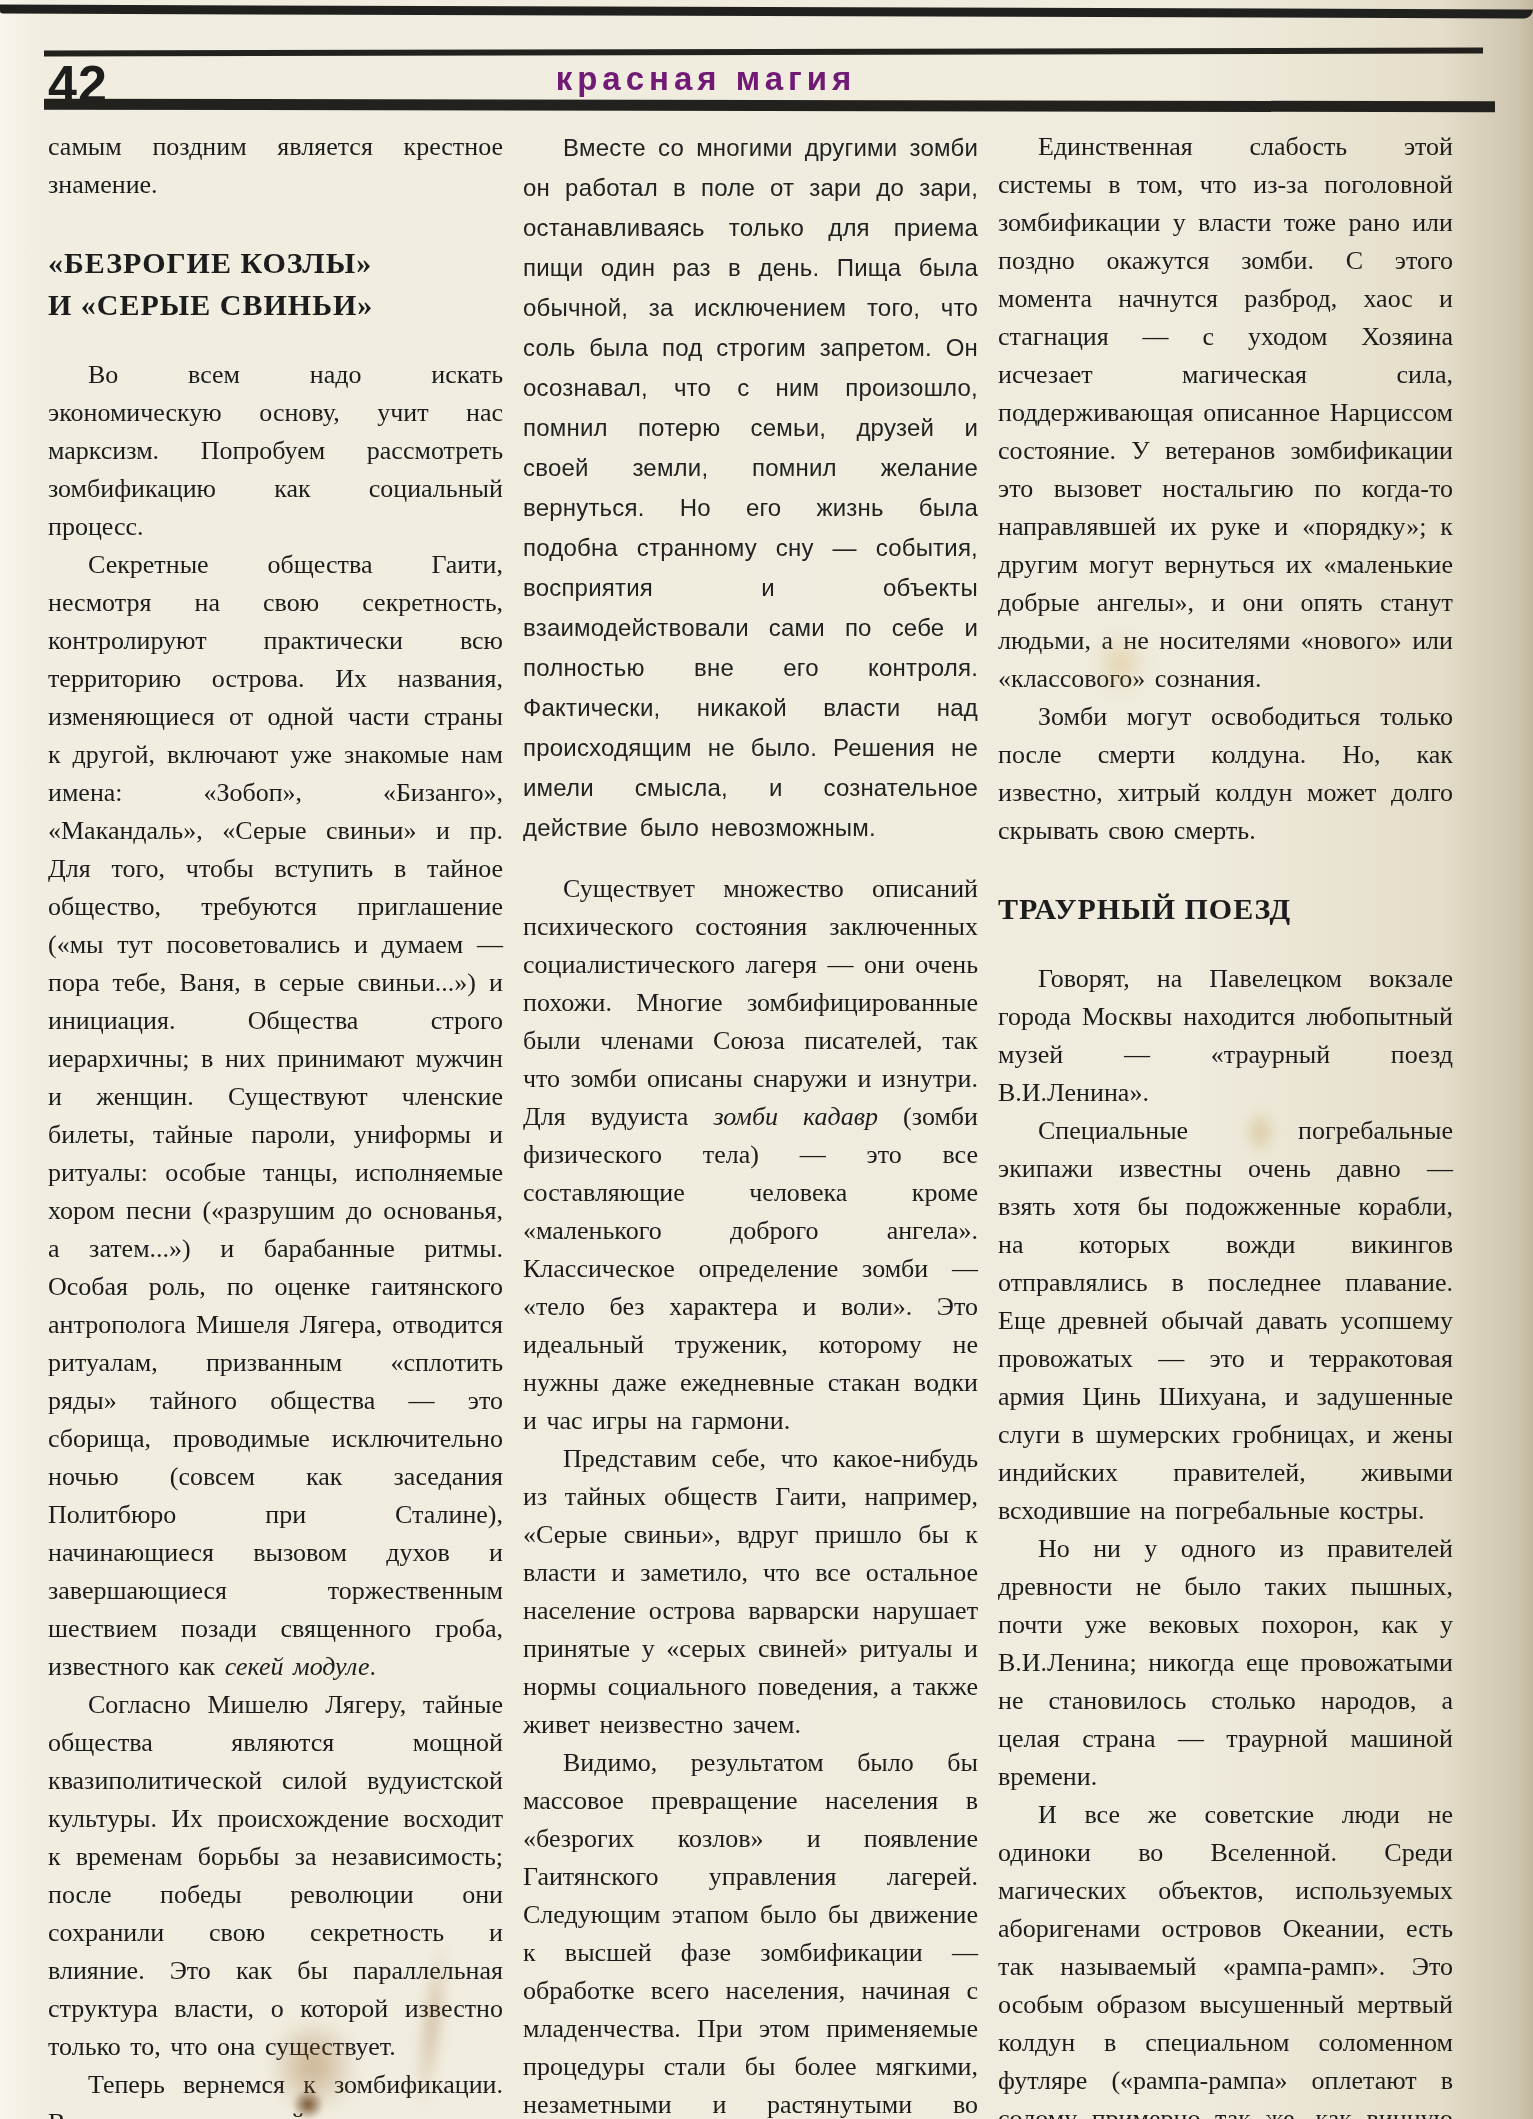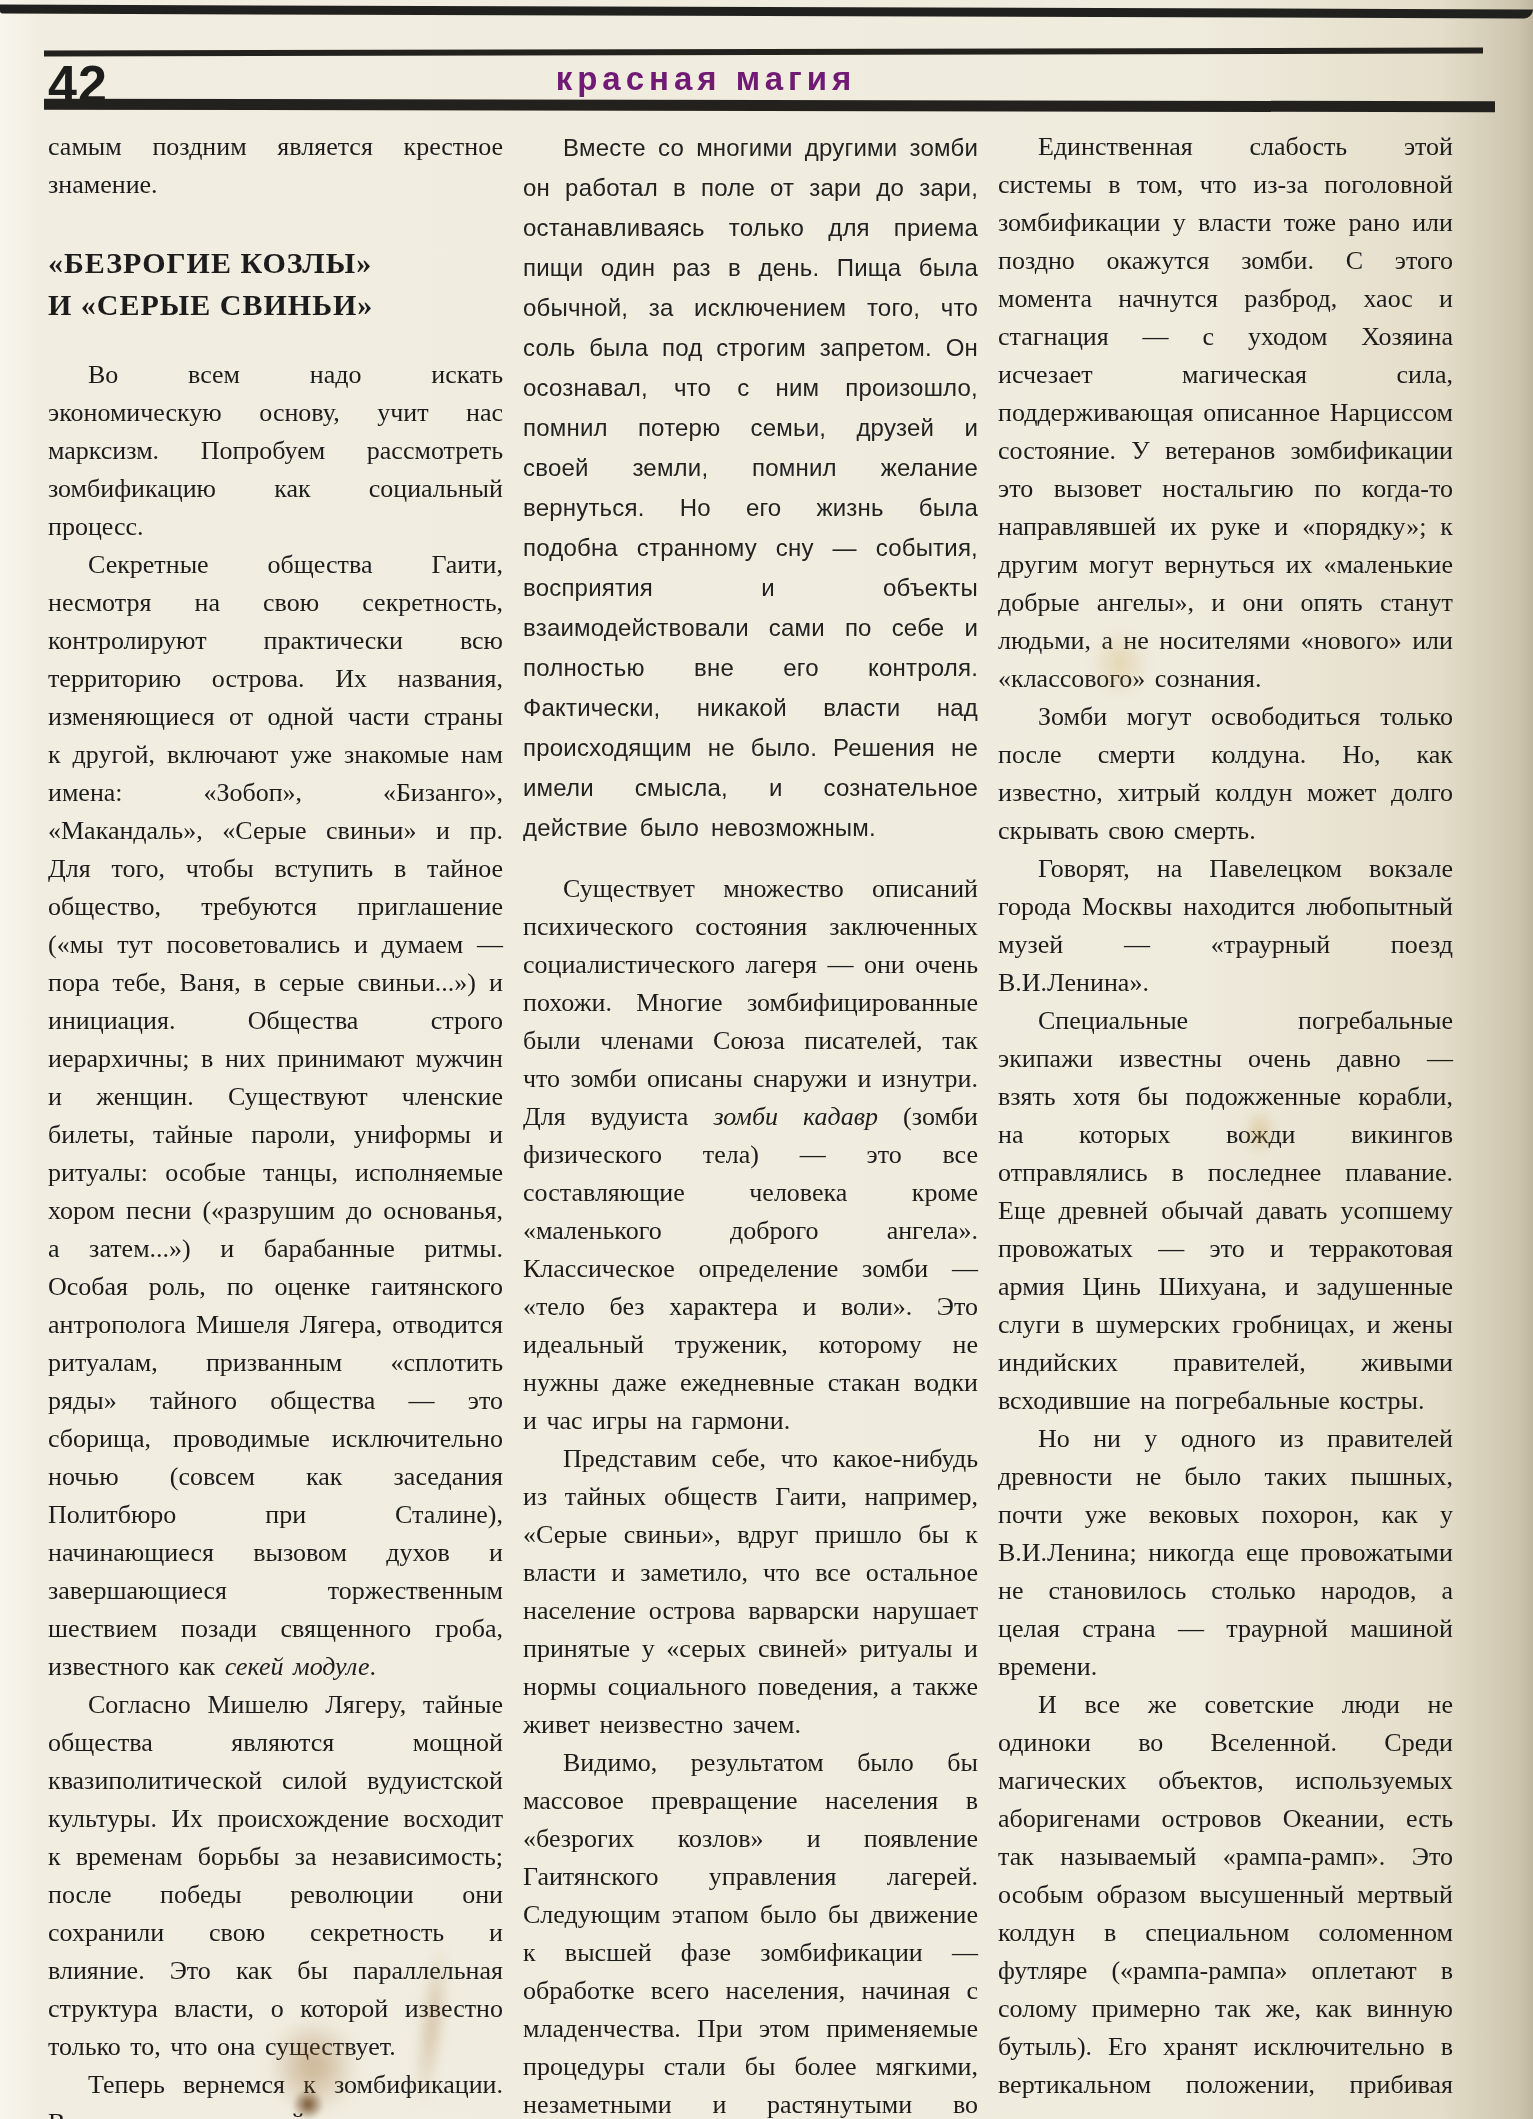--- a/index.html
+++ b/index.html
@@ -59,20 +59,21 @@
     </div>
   <div class="column">
       <p class="para font-sans indent"><span>Вместе со многими другими зомби он работал в поле от зари до зари, останавливаясь только для приема пищи один раз в день. Пища была обычной, за исключением того, что соль была под строгим запретом. Он осознавал, что с ним произошло, помнил потерю семьи, друзей и своей земли, помнил желание вернуться. Но его жизнь была подобна странному сну — события, восприятия и объекты взаимодействовали сами по себе и полностью вне его контроля. Фактически, никакой власти над происходящим не было. Решения не имели смысла, и сознательное действие было невозможным.</span></p>
       <p class="para font-serif indent gap"><span>Существует множество описаний психического состояния заключенных социалистического лагеря — они очень похожи. Многие зомбифицированные были членами Союза писателей, так что зомби описаны снаружи и изнутри. Для вудуиста </span><i>зомби кадавр</i><span> (зомби физического тела) — это все составляющие человека кроме «маленького доброго ангела». Классическое определение зомби — «тело без характера и воли». Это идеальный труженик, которому не нужны даже ежедневные стакан водки и час игры на гармони.</span></p>
       <p class="para font-serif indent"><span>Представим себе, что какое-нибудь из тайных обществ Гаити, например, «Серые свиньи», вдруг пришло бы к власти и заметило, что все остальное население острова варварски нарушает принятые у «серых свиней» ритуалы и нормы социального поведения, а также живет неизвестно зачем.</span></p>
       <p class="para font-serif indent"><span>Видимо, результатом было бы массовое превращение населения в «безрогих козлов» и появление Гаитянского управления лагерей. Следующим этапом было бы движение к высшей фазе зомбификации — обработке всего населения, начиная с младенчества. При этом применяемые процедуры стали бы более мягкими, незаметными и растянутыми во времени. Одним из зомбификаторов стала бы культура — появились бы зомбический реализм и как бы полузапрещенный зомбический модернизм («Мы входим в Мавзолей, как в кабинет рентгеновский... И Ленин, как рентгеном, просвечивает нас...»); зомбическая философия («трагизм смерти снимается марксизмом следующим образом...») и зомбическая мифология («Когда мне бывает трудно, — сказал нашему корреспонденту парторг Лупоянов, — когда я не знаю, что сказать людям, я иду на Красную площадь, выстаиваю долгую очередь в Мавзолей, спускаюсь вниз и как бы просветляюсь духом...»); газеты, радио и телевидение стали бы средствами массовой дезинформации и использовались бы для формирования стиснутого сознания, делающего возможным зомбификацию.</span></p>
     </div>
   <div class="column">
       <p class="para font-serif indent"><span>Единственная слабость этой системы в том, что из-за поголовной зомбификации у власти тоже рано или поздно окажутся зомби. С этого момента начнутся разброд, хаос и стагнация — с уходом Хозяина исчезает магическая сила, поддерживающая описанное Нарциссом состояние. У ветеранов зомбификации это вызовет ностальгию по когда-то направлявшей их руке и «порядку»; к другим могут вернуться их «маленькие добрые ангелы», и они опять станут людьми, а не носителями «нового» или «классового» сознания.</span></p>
       <p class="para font-serif indent"><span>Зомби могут освободиться только после смерти колдуна. Но, как известно, хитрый колдун может долго скрывать свою смерть.</span></p>
+      <h2 class="section-heading">ТРАУРНЫЙ ПОЕЗД</h2>
       <p class="para font-serif indent"><span>Говорят, на Павелецком вокзале города Москвы находится любопытный музей — «траурный поезд В.И.Ленина».</span></p>
       <p class="para font-serif indent"><span>Специальные погребальные экипажи известны очень давно — взять хотя бы подожженные корабли, на которых вожди викингов отправлялись в последнее плавание. Еще древней обычай давать усопшему провожатых — это и терракотовая армия Цинь Шихуана, и задушенные слуги в шумерских гробницах, и жены индийских правителей, живыми всходившие на погребальные костры.</span></p>
       <p class="para font-serif indent"><span>Но ни у одного из правителей древности не было таких пышных, почти уже вековых похорон, как у В.И.Ленина; никогда еще провожатыми не становилось столько народов, а целая страна — траурной машиной времени.</span></p>
       <p class="para font-serif indent"><span>И все же советские люди не одиноки во Вселенной. Среди магических объектов, используемых аборигенами островов Океании, есть так называемый «рампа-рамп». Это особым образом высушенный мертвый колдун в специальном соломенном футляре («рампа-рампа» оплетают в солому примерно так же, как винную бутыль). Его хранят исключительно в вертикальном положении, прибивая или крепко привязывая к стене хижины. Если он сорвется со стены, хозяев ждут серьезные беды. Но пока </span></p>
     </div>
 </div>
 
 <div class="stain s1"></div>
 <div class="stain s1b"></div>
 <div class="stain s2"></div>

